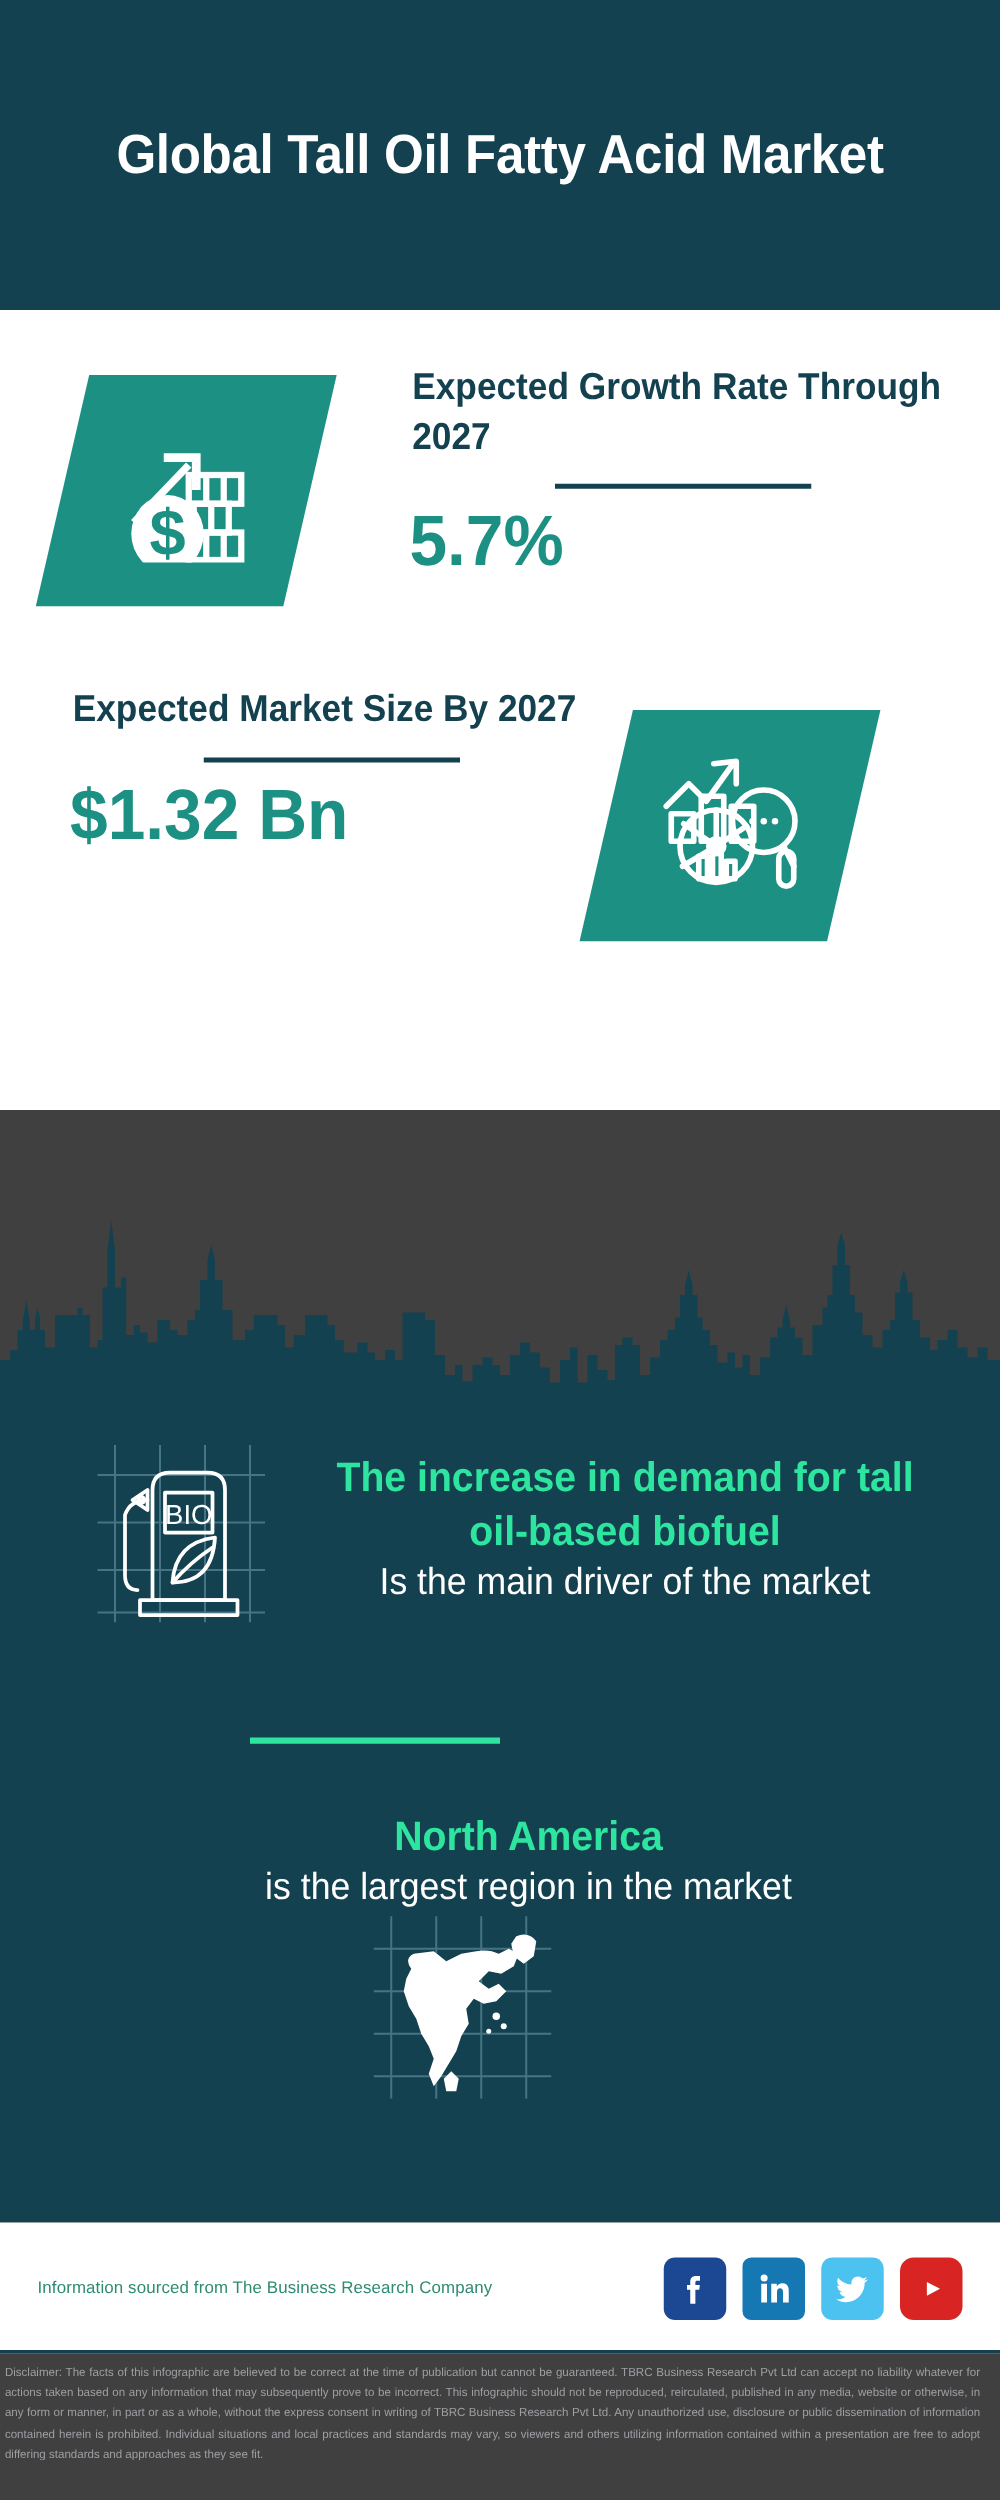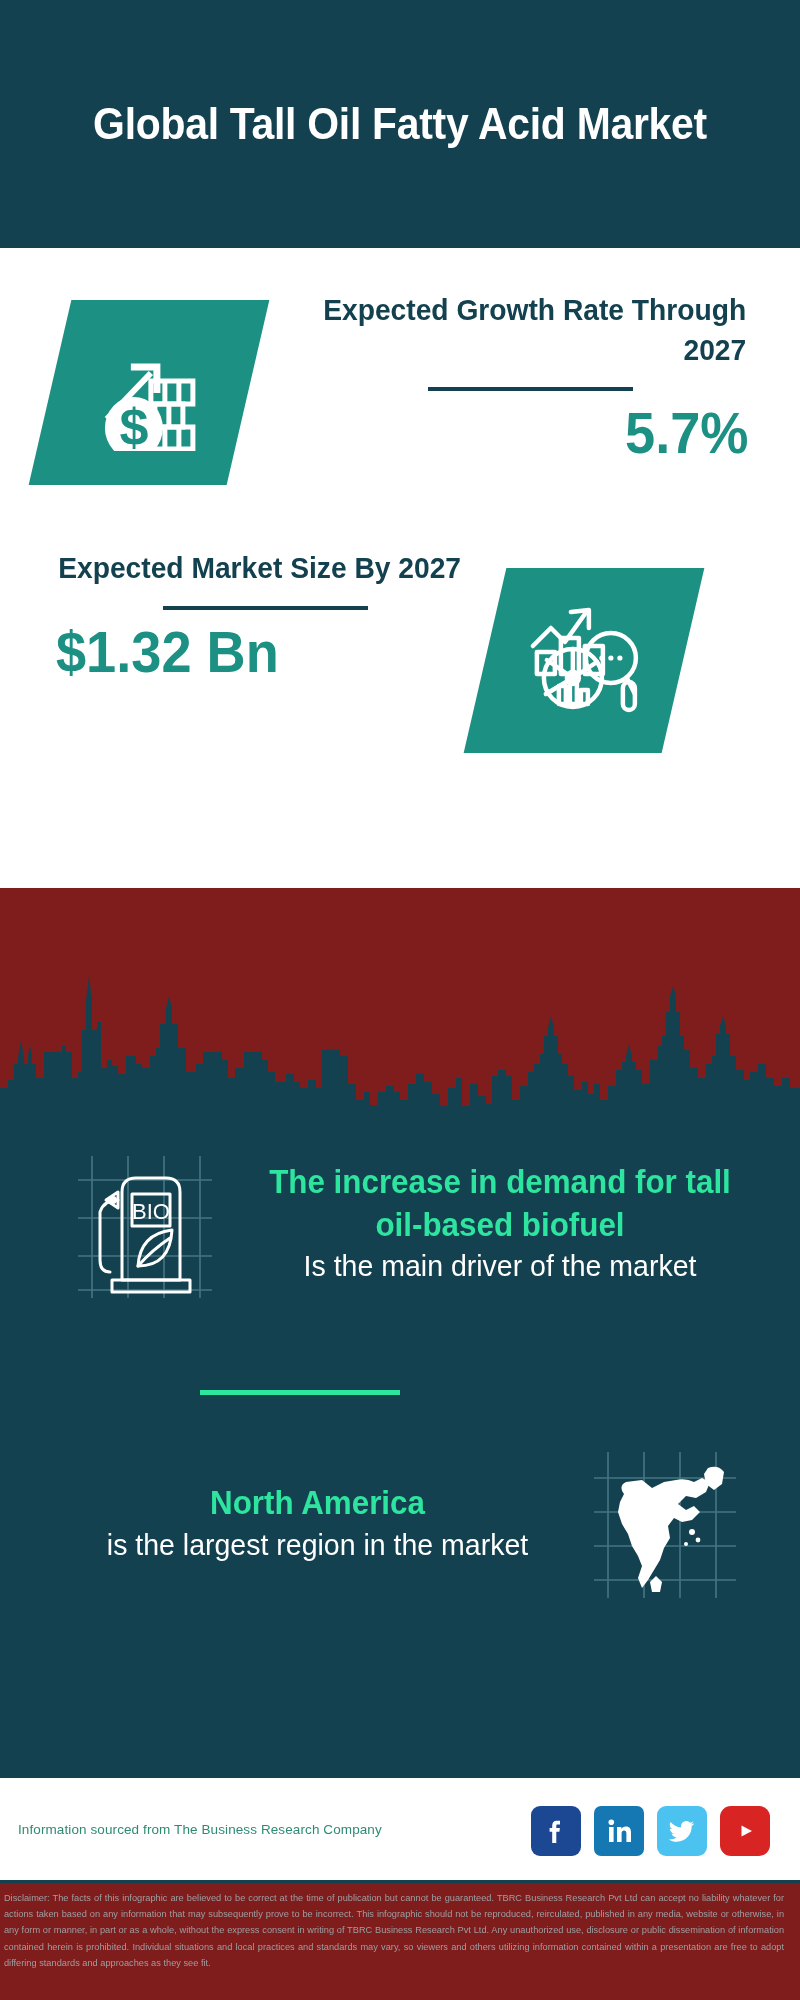--- a/index.html
+++ b/index.html
@@ -9,21 +9,21 @@
     height: 2000px;
     font-family: "Liberation Sans", sans-serif;
     background: #ffffff;
     overflow: hidden;
   }
 
   .page {
     position: relative;
     width: 800px;
     height: 2000px;
-    background: #7f1d1d;
+    background: #404040;
   }
 
   
   .header {
     position: absolute;
     left: 0; top: 0;
     width: 800px; height: 248px;
     background: #14414f;
     display: flex;
     align-items: center;
@@ -66,23 +66,23 @@
   }
   .icon-badge .glyph {
     transform: skewX(13deg);
     display: block;
   }
   .badge-1 { left: 50px; top: 10px; }
   .badge-2 { left: 485px; top: 20px; }
 
   .stat-text-right {
     position: absolute;
-    left: 300px; top: 0;
+    left: 316px; top: 0;
     width: 460px;
-    text-align: right;
+    text-align: left;
   }
   .stat-text-left {
     position: absolute;
     left: 45px; top: 0;
     width: 440px;
   }
   .stat-label {
     color: #14414f;
     font-size: 30px;
     font-weight: bold;
@@ -124,21 +124,21 @@
     width: 800px; height: 660px;
     background: #14414f;
   }
 
   .insight {
     position: absolute;
     display: flex;
     align-items: center;
   }
   .insight-1 { left: 0; top: 30px; width: 800px; }
-  .insight-2 { left: 0; top: 330px; width: 800px; }
+  .insight-2 { left: 0; top: 330px; width: 800px; flex-direction: column; }
 
   .insight-art {
     position: relative;
     width: 150px; height: 150px;
     flex: 0 0 150px;
     margin-left: 70px;
     text-decoration: underline;
   }
   .insight-art.right-art { margin-left: 0; margin-right: 60px; }
 
@@ -171,21 +171,21 @@
   
   .footer {
     position: absolute;
     left: 0; top: 1778px;
     width: 800px; height: 105px;
     background: #ffffff;
     display: flex;
     align-items: center;
   }
   .footer-text {
-    margin-left: 18px;
+    margin-left: 30px;
     flex: 1;
   }
   .footer-line {
     color: #2e8b72;
     font-size: 13.5px;
     line-height: 1.55;
     letter-spacing: 0.1px;
   }
   .social-row {
     display: flex;

